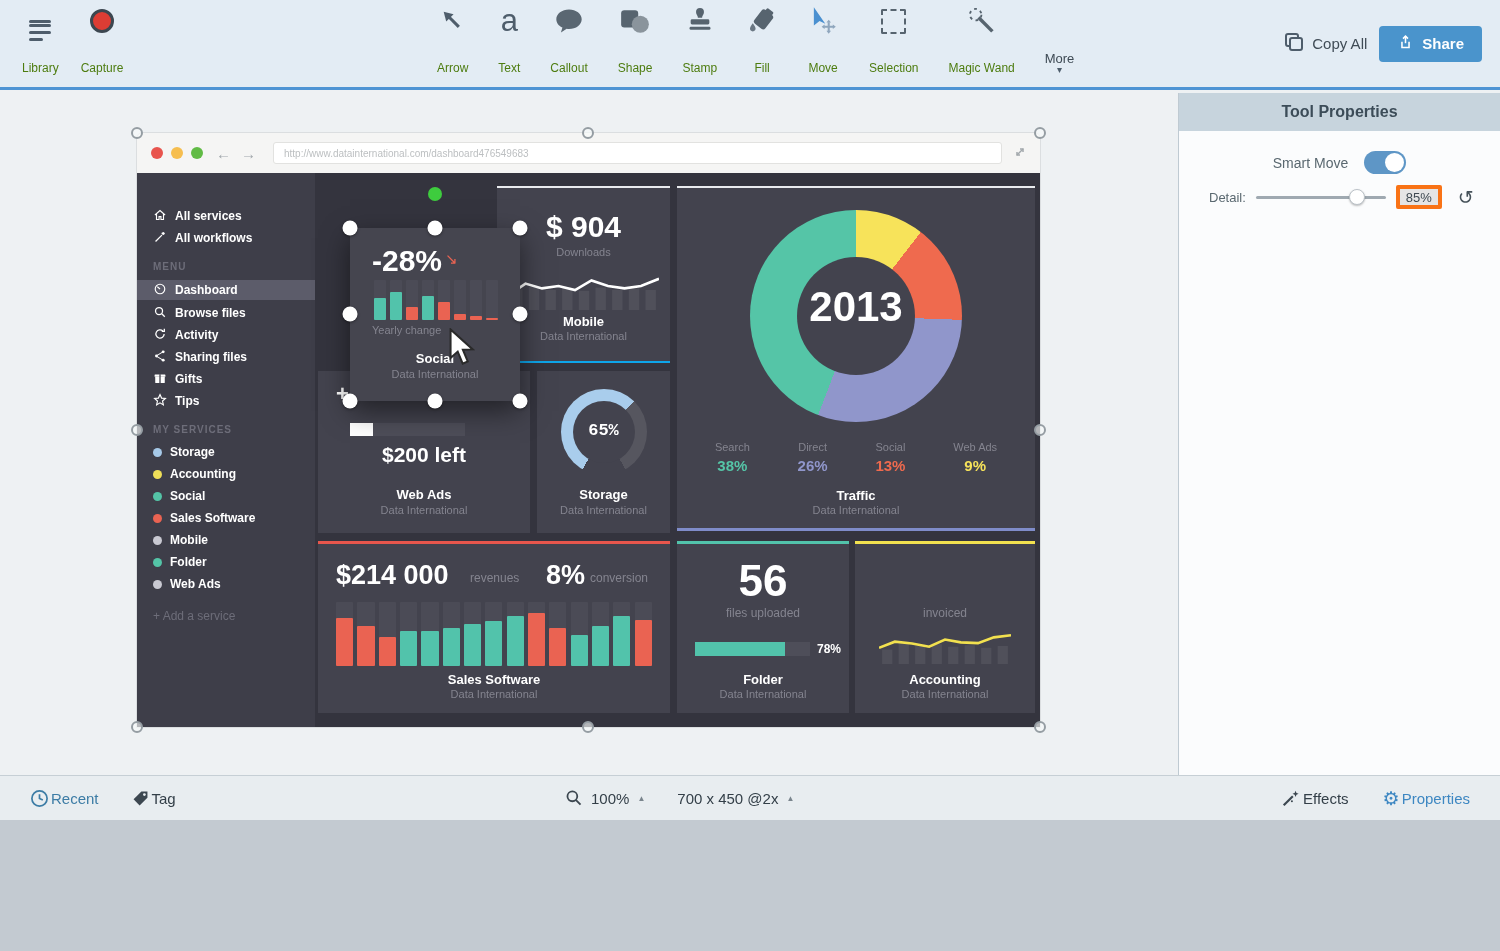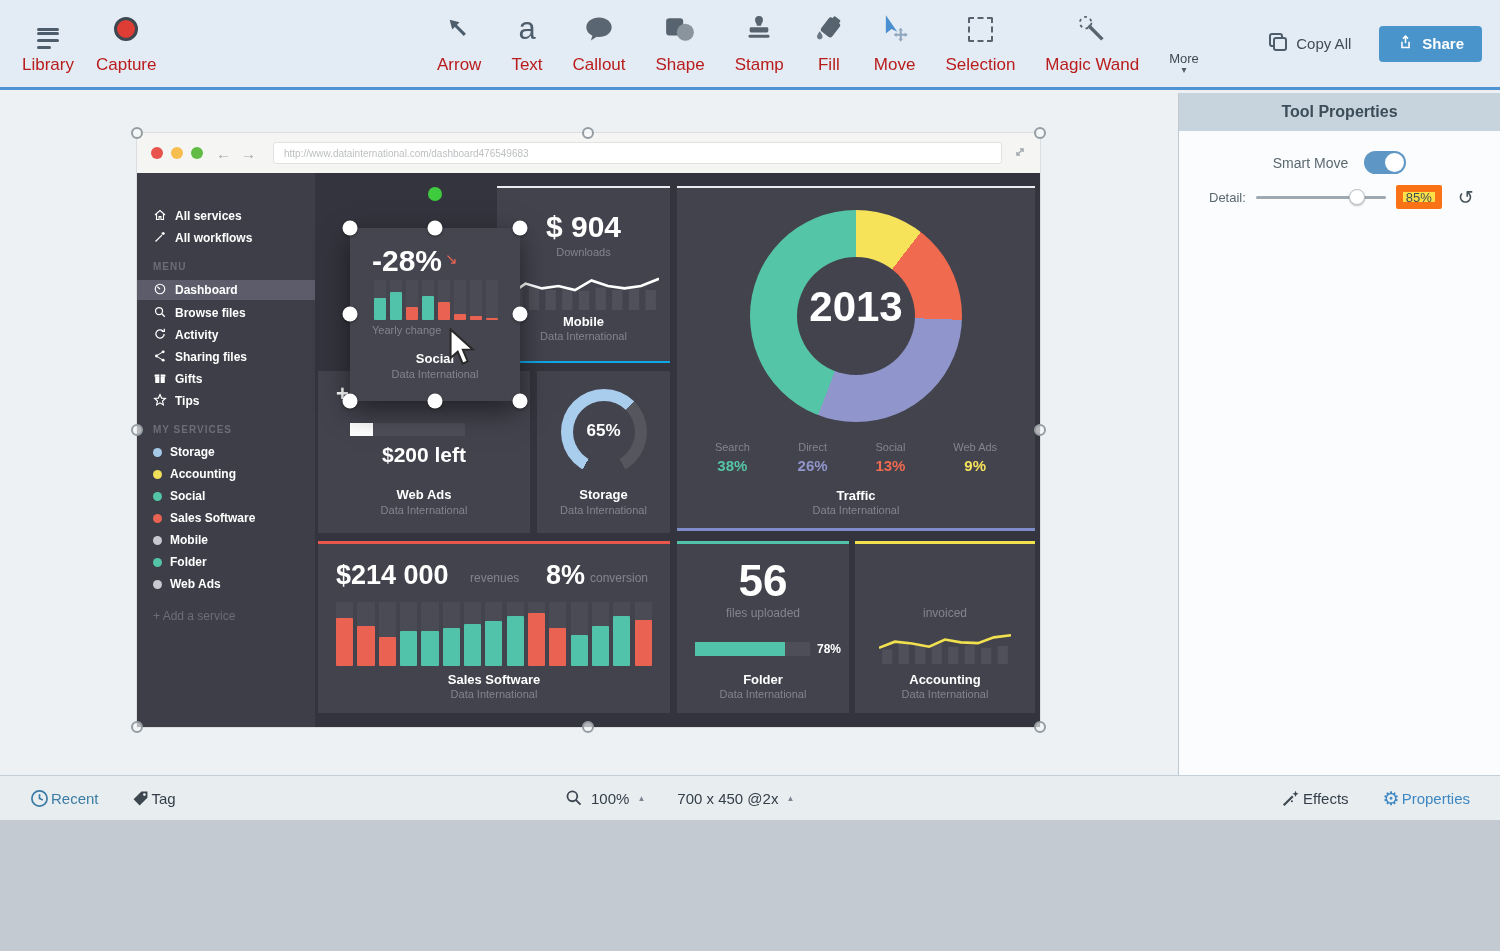--- a/index.html
+++ b/index.html
@@ -5,25 +5,25 @@
   * { margin:0; padding:0; box-sizing:border-box; }
   html,body { width:1500px; height:951px; overflow:hidden; font-family:"Liberation Sans",sans-serif; }
   .app { position:relative; width:1500px; height:951px; background:#eef1f3; }
 
   
   .toolbar { position:absolute; left:0; top:0; width:1500px; height:90px; background:#e3ecf4;
              border-bottom:3px solid #4e94d4; display:flex; align-items:center; }
   .tgroup { display:flex; align-items:flex-start; }
   .tgroup.left { margin-left:20px; gap:18px; }
   .tgroup.center { position:absolute; left:435px; top:0; height:87px; align-items:flex-start; gap:26px; }
-  .tgroup.right { position:absolute; right:18px; top:0; height:87px; align-items:center; gap:28px; }
+  .tgroup.right { position:absolute; right:18px; top:0; height:87px; align-items:center; gap:12px; }
   .tool { display:flex; flex-direction:column; align-items:center; justify-content:flex-end; height:87px;
           padding:0 2px 12px; cursor:default; }
   .tool .ticon { height:40px; display:flex; align-items:center; justify-content:center; }
-  .tool .tlabel { font-size:17px; color:#b91c1c; margin-top:6px; white-space:nowrap; }
+  .tool .tlabel { font-size:12px; color:#4d7c0f; margin-top:20px; white-space:nowrap; }
   .lib-icon span { display:block; height:3px; background:#4e5d6b; border-radius:2px; margin:4px 0; }
   .cap-icon { width:24px; height:24px; border-radius:50%; background:#dd3d34; border:3px solid #3c4750; }
   .more-caret { font-size:10px; color:#4e5d6b; margin-top:-2px; }
   .copyall { display:flex; align-items:center; gap:8px; font-size:15px; color:#404c56; height:87px; }
   .share-btn { display:flex; align-items:center; gap:8px; background:#4a94cc; color:#fff; font-size:15px;
                font-weight:bold; border-radius:4px; padding:8px 18px; }
 
   
   .rpanel { position:absolute; left:1178px; top:93px; width:322px; height:682px; background:#fbfcfd;
             border-left:1px solid #bfcad2; }
@@ -32,21 +32,21 @@
   .smrow { position:absolute; left:0; top:58px; width:100%; display:flex; align-items:center; justify-content:center; gap:16px; }
   .smrow .smlabel { font-size:14px; color:#5a6870; }
   .toggle { width:42px; height:23px; border-radius:12px; background:#5e96c6; position:relative; }
   .toggle .knob { position:absolute; right:2px; top:2px; width:19px; height:19px; border-radius:50%; background:#fff; }
   .detailrow { position:absolute; left:0; top:92px; width:100%; display:flex; align-items:center; gap:10px; padding-left:30px; }
   .detailrow .dlabel { font-size:13px; color:#5a6870; }
   .slider { position:relative; width:130px; height:16px; }
   .slider .track { position:absolute; left:0; right:0; top:7px; height:3px; background:#9fa9b1; border-radius:2px; }
   .slider .shandle { position:absolute; left:72%; top:0; width:16px; height:16px; border-radius:50%; background:#fff;
                      border:1px solid #bbc2c8; box-shadow:0 1px 2px rgba(0,0,0,.25); }
-  .valbox { width:46px; height:24px; background:#fde047; border:7px solid #f97316; border-radius:2px;
+  .valbox { width:46px; height:24px; background:#e5e5e5; border:4px solid #f97316; border-radius:2px;
             font-size:13px; color:#3f4a52; display:flex; align-items:center; justify-content:center; }
   .reset { font-size:19px; color:#46525a; margin-left:6px; }
 
   
   .canvas { position:absolute; left:0; top:93px; width:1178px; height:682px; background:#eef1f3; overflow:hidden; }
   .captured { position:absolute; left:137px; top:40px; width:903px; height:594px; border-radius:6px 6px 0 0;
               box-shadow:0 0 0 1px rgba(0,0,0,.08); }
   .chrome { height:40px; background:#f5f5f4; border-radius:6px 6px 0 0; display:flex; align-items:center; padding:0 14px; }
   .tl { width:12px; height:12px; border-radius:50%; margin-right:8px; }
   .nav-arr { color:#a2a8ac; font-size:15px; margin:0 5px; }
@@ -83,21 +83,21 @@
   .donut { position:absolute; left:73px; top:22px; width:212px; height:212px; border-radius:50%; }
   .donut::after { content:""; position:absolute; left:47px; top:47px; width:118px; height:118px; border-radius:50%; background:#43434e; }
   .donut-year { position:absolute; left:0; top:95px; width:358px; text-align:center; color:#fff; font-size:42px; font-weight:bold; z-index:2; }
   .legend { position:absolute; left:0; top:253px; width:100%; display:flex; justify-content:space-around; padding:0 14px; }
   .leg-item { text-align:center; }
   .leg-label { color:#84848f; font-size:11px; }
   .leg-val { font-size:15px; font-weight:bold; margin-top:4px; }
 
   .gauge { position:absolute; left:24px; top:18px; width:86px; height:86px; border-radius:50%; }
   .gauge::after { content:""; position:absolute; left:12px; top:12px; width:62px; height:62px; border-radius:50%; background:#43434e; }
-  .gauge-label { position:absolute; left:0; top:50px; width:133px; text-align:center; color:#fff; font-size:17px; font-weight:bold; z-index:2; }
+  .gauge-label { position:absolute; left:0; top:50px; width:133px; text-align:center; color:#fff; font-size:17px; font-weight:bold; z-index:2;font-family:Liberation Mono, monospace; }
 
   .pbar { position:absolute; height:13px; background:#4e4e59; }
   .pbar .pfill { height:100%; }
 
   .barchart { position:absolute; display:flex; align-items:flex-end; }
   .slot { position:relative; display:flex; align-items:flex-end; justify-content:center; }
   .slot .ghost { position:absolute; left:10%; bottom:0; width:80%; height:100%; background:#4b4b56; border-radius:1px; }
   .slot .bar { position:relative; width:80%; border-radius:1px; }
 
   .linechart { position:absolute; }

